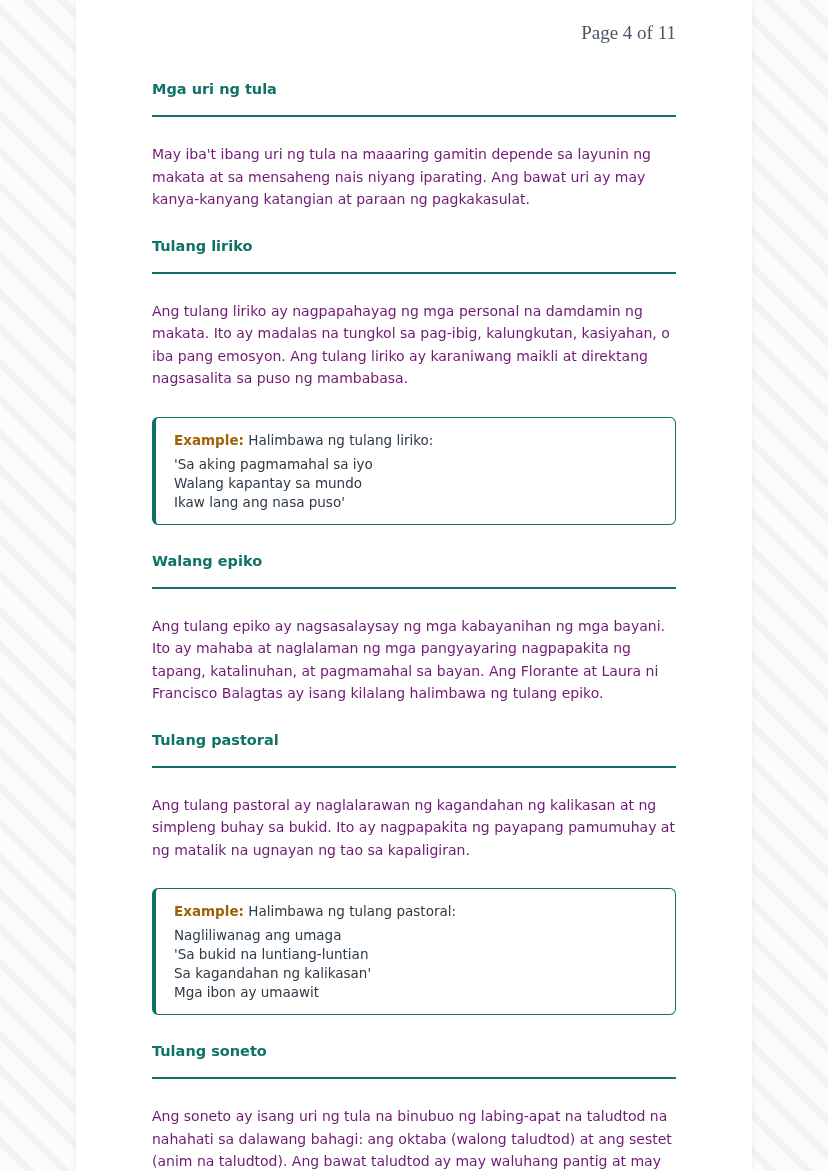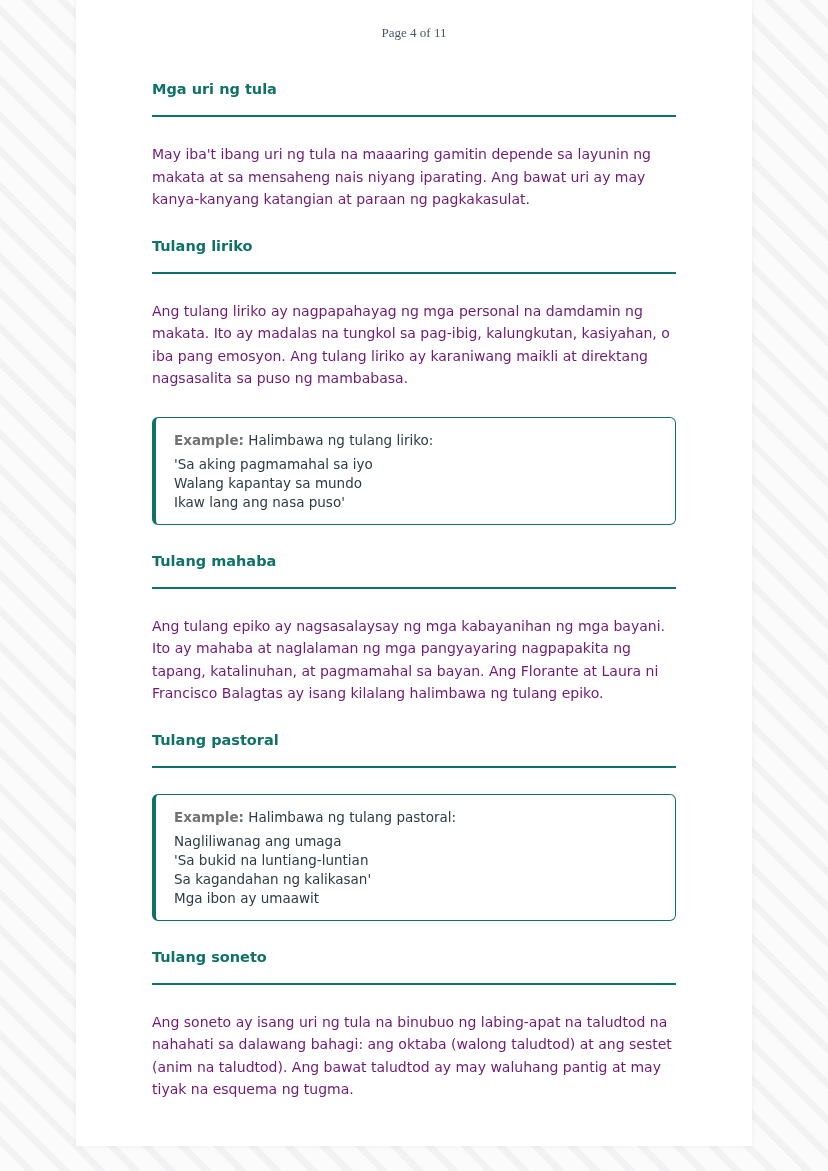--- a/index.html
+++ b/index.html
@@ -23,23 +23,23 @@
   .sheet {
     box-sizing: border-box;
     width: 676px;
     margin: 0 auto;
     background: #ffffff;
     box-shadow: 0 0 6px rgba(0,0,0,0.06);
     padding: 24px 76px 18px 76px;
     min-height: 1104px;
   }
   .page-indicator {
-    text-align: center;
+    text-align: right;
     font-family: "Liberation Serif", "DejaVu Serif", serif;
-    font-size: 13px;
+    font-size: 19px;
     color: #4c5566;
     height: 17px;
     line-height: 17px;
   }
   .doc-title,
   .section-heading {
     margin: 0 0 26px 0;
     padding-bottom: 17px;
     border-bottom: 2px solid #0f7268;
     color: #0f7268;
@@ -64,21 +64,21 @@
     margin: 5px 0 28px 0;
     color: #2e3a46;
     font-size: 13.5px;
     line-height: 19px;
   }
   .example-first {
     margin-bottom: 5px;
   }
   .example-label {
     font-weight: bold;
-    color: #737373;
+    color: #a16207;
   }
 </style>
 </head>
 <body>
 
 <div class="sheet">
 
   <div class="page-indicator">Page 4 of 11</div>
 
   <h2 class="doc-title">Mga uri ng tula</h2>
@@ -90,24 +90,25 @@
 
   <div class="example-box">
     <div class="example-first">
       <span class="example-label">Example:</span><span> Halimbawa ng tulang liriko:</span>
     </div>
     <div>'Sa aking pagmamahal sa iyo</div>
     <div>Walang kapantay sa mundo</div>
     <div>Ikaw lang ang nasa puso'</div>
   </div>
 
-  <h3 class="section-heading">Tulang mahaba</h3>
+  <h3 class="section-heading">Walang epiko</h3>
   <p class="para">Ang tulang epiko ay nagsasalaysay ng mga kabayanihan ng mga bayani. Ito ay mahaba at naglalaman ng mga pangyayaring nagpapakita ng tapang, katalinuhan, at pagmamahal sa bayan. Ang Florante at Laura ni Francisco Balagtas ay isang kilalang halimbawa ng tulang epiko.</p>
 
   <h3 class="section-heading">Tulang pastoral</h3>
+  <p class="para">Ang tulang pastoral ay naglalarawan ng kagandahan ng kalikasan at ng simpleng buhay sa bukid. Ito ay nagpapakita ng payapang pamumuhay at ng matalik na ugnayan ng tao sa kapaligiran.</p>
 
   <div class="example-box">
     <div class="example-first">
       <span class="example-label">Example:</span><span> Halimbawa ng tulang pastoral:</span>
     </div>
     <div>Nagliliwanag ang umaga</div>
     <div>'Sa bukid na luntiang-luntian</div>
     <div>Sa kagandahan ng kalikasan'</div>
     <div>Mga ibon ay umaawit</div>
   </div>

